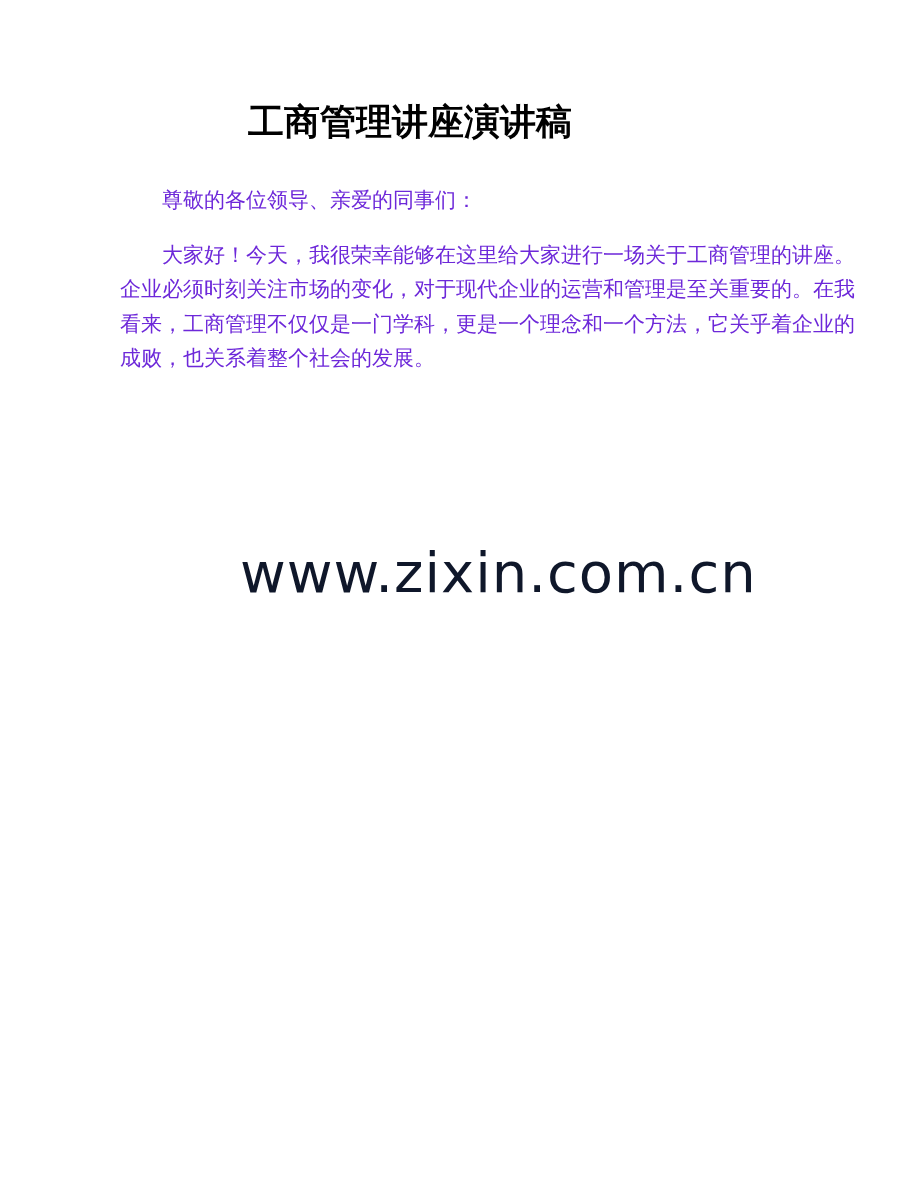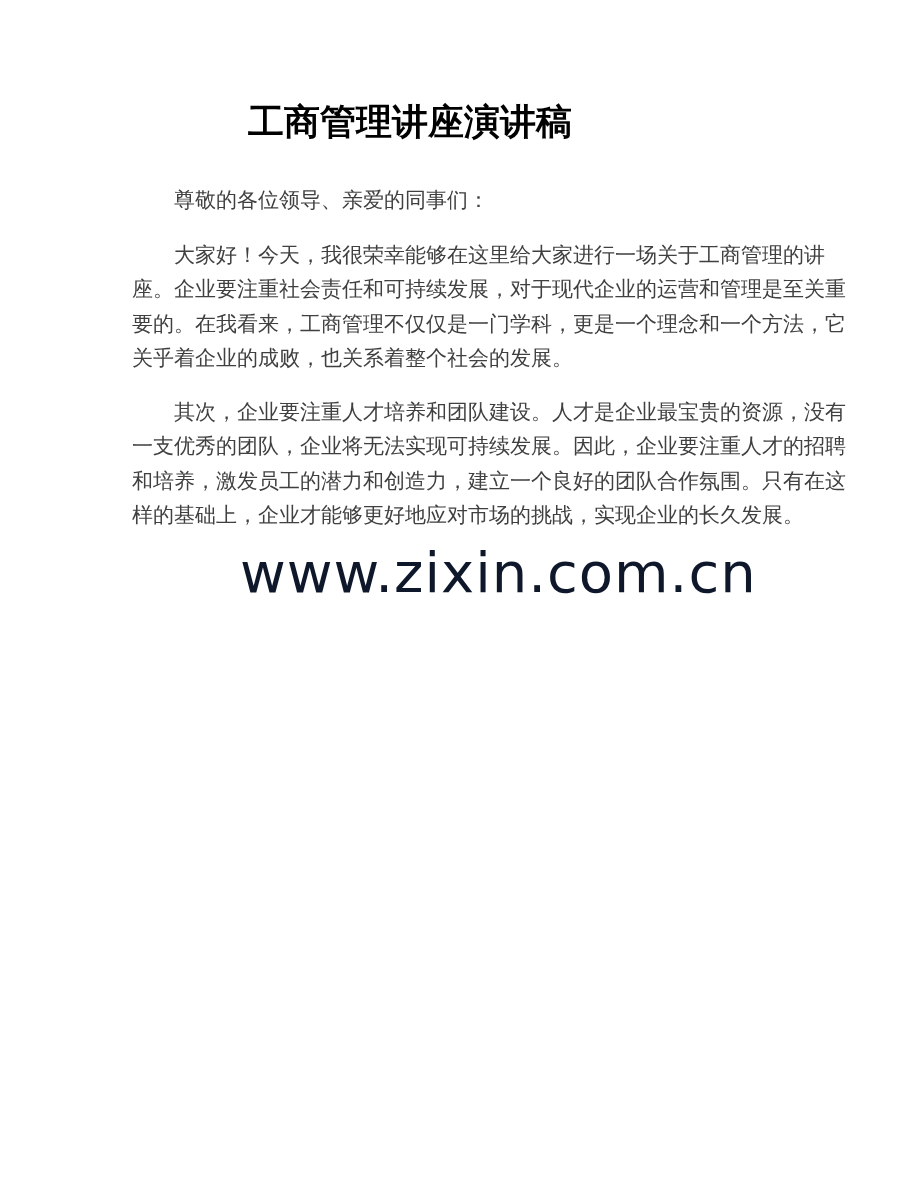--- a/index.html
+++ b/index.html
@@ -40,46 +40,45 @@
     color: #000000;
   }
   .content {
     position: absolute;
     left: 120px;
     top: 143px;
     width: 740px;
     z-index: 1;
   }
   .content p {
-    margin: 0 0 19px 12px;
+    margin: 0 0 19px 0;
     font-size: 21px;
     line-height: 34.5px;
     text-indent: 2em;
     text-align: left;
-    color: #404040;
+    color: #6d28d9;
     word-break: normal;
   }
   .greeting {
     margin-top: 40px !important;
     margin-bottom: 20px !important;
   }
 </style>
 </head>
 <body>
 
 <div class="page">
 
   <div class="watermark">www.zixin.com.cn</div>
 
   <h1 class="doc-title">工商管理讲座演讲稿</h1>
 
   <div class="content">
     <p class="greeting">尊敬的各位领导、亲爱的同事们：</p>
 
-    <p>大家好！今天，我很荣幸能够在这里给大家进行一场关于工商管理的讲座。企业要注重社会责任和可持续发展，对于现代企业的运营和管理是至关重要的。在我看来，工商管理不仅仅是一门学科，更是一个理念和一个方法，它关乎着企业的成败，也关系着整个社会的发展。</p>
+    <p>大家好！今天，我很荣幸能够在这里给大家进行一场关于工商管理的讲座。企业必须时刻关注市场的变化，对于现代企业的运营和管理是至关重要的。在我看来，工商管理不仅仅是一门学科，更是一个理念和一个方法，它关乎着企业的成败，也关系着整个社会的发展。</p>
 
 
 
-    <p>其次，企业要注重人才培养和团队建设。人才是企业最宝贵的资源，没有一支优秀的团队，企业将无法实现可持续发展。因此，企业要注重人才的招聘和培养，激发员工的潜力和创造力，建立一个良好的团队合作氛围。只有在这样的基础上，企业才能够更好地应对市场的挑战，实现企业的长久发展。</p>
 
   </div>
 
 </div>
 
 </body></html>

